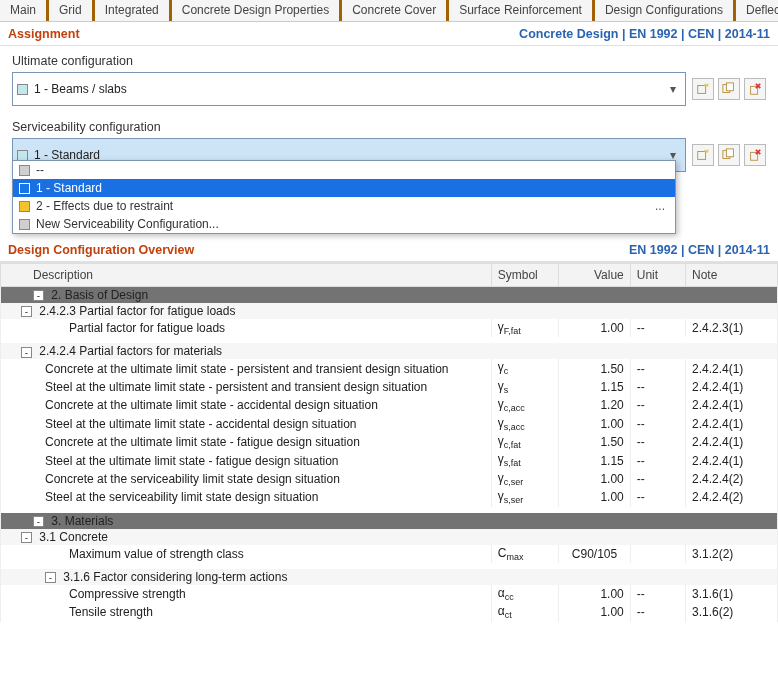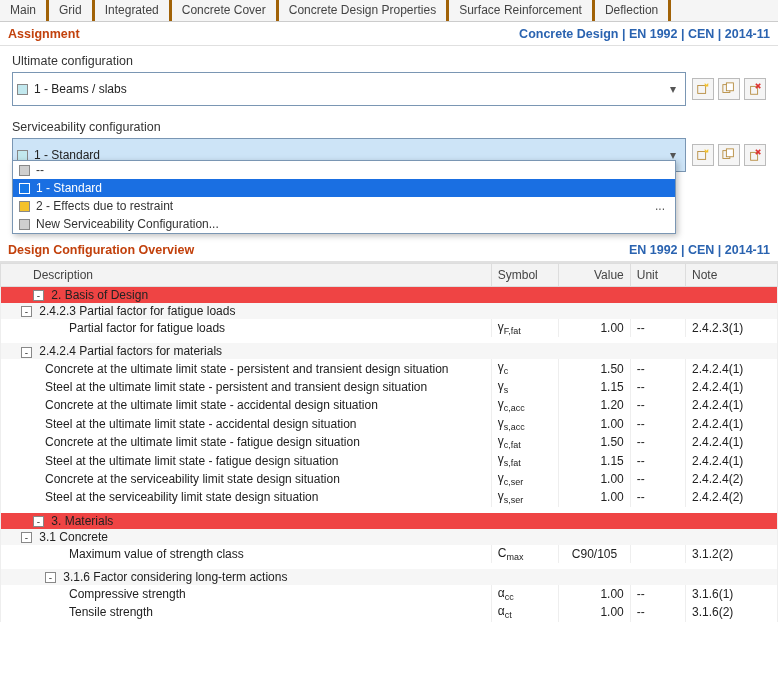--- a/index.html
+++ b/index.html
@@ -147,21 +147,21 @@
     color:#222;
     vertical-align: middle;
   }
   .col-desc  { width: 480px; text-align:left;padding-left:32px;}
   .col-sym   { width: 66px; text-align:left;}
   .col-val   { width: 70px; text-align:right;}
   .col-unit  { width: 54px; text-align:left;}
   .col-note  { width: 90px; text-align:left;margin-left:18px;}
 
   tr.row td { background:#fff; }
-  tr.group td { background:#ef4444; font-size:12px; }
+  tr.group td { background:#737373; font-size:12px; }
   tr.subgroup td { background:#f6f6f6;margin-left:16px; }
   tr.blank td { background:#fff; height:6px; }
 
   .tree-toggle {
     display:inline-block;
     width:11px; height:11px;
     border:1px solid #888;
     line-height:9px;
     text-align:center;
     font-size:10px;
@@ -176,23 +176,24 @@
 
   sub { font-size: 9px; }
 </style>
 </head>
 <body>
 
 <div class="tabs" id="tabs">
     <div class="tab">Main</div>
     <div class="tab">Grid</div>
     <div class="tab">Integrated</div>
+    <div class="tab">Concrete Design Properties</div>
     <div class="tab">Concrete Cover</div>
-    <div class="tab">Concrete Design Properties</div>
     <div class="tab">Surface Reinforcement</div>
+    <div class="tab">Design Configurations</div>
     <div class="tab">Deflection</div>
   </div>
 
 <div class="section-bar">
   <span class="section-title">Assignment</span>
   <span class="section-right">Concrete Design | EN 1992 | CEN | 2014-11</span>
 </div>
 <div class="panel">
   <div class="panel-label">Ultimate configuration</div>
   <div class="combo-row">

